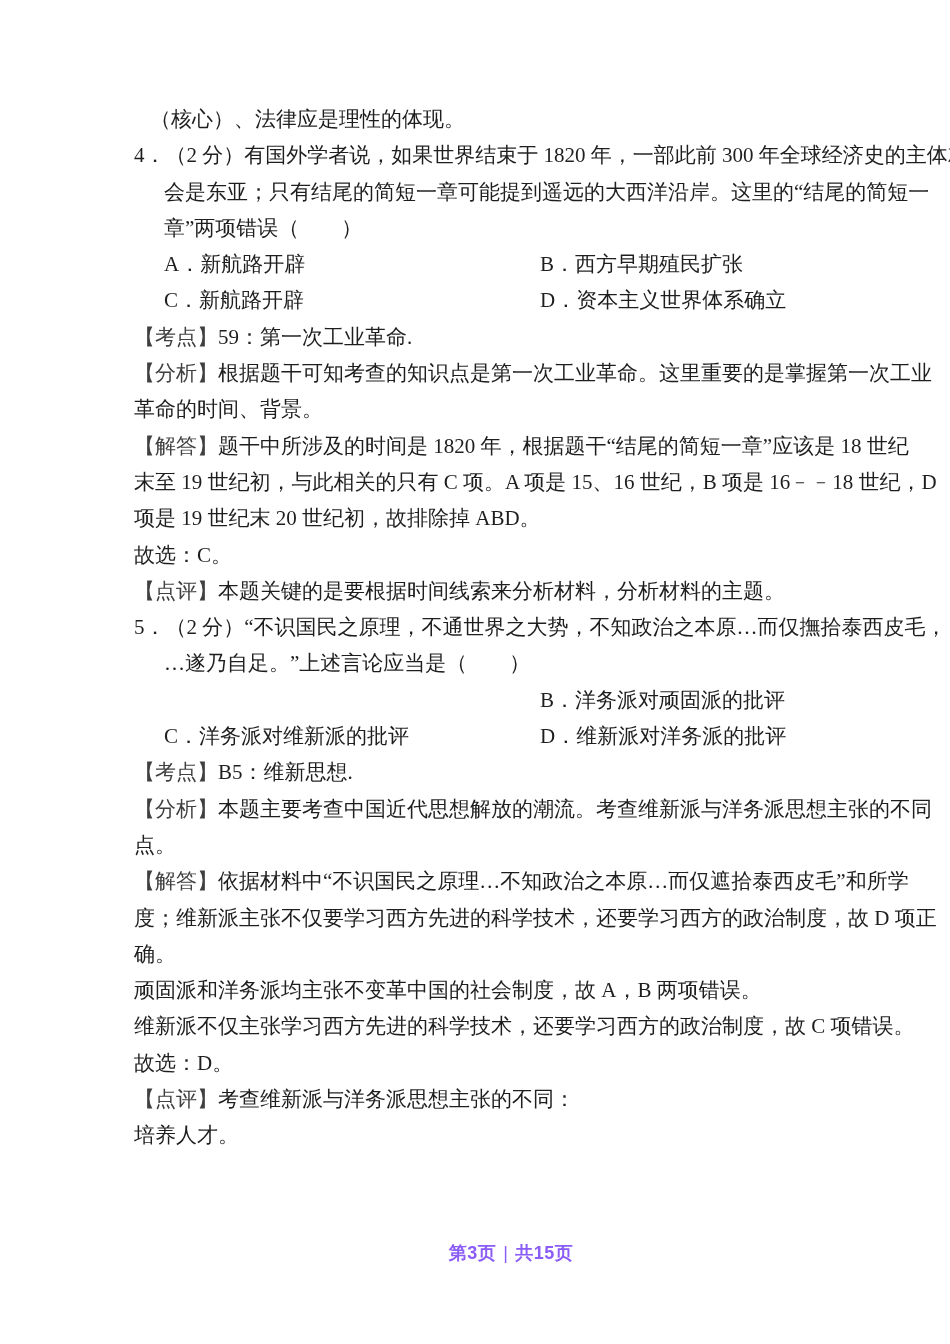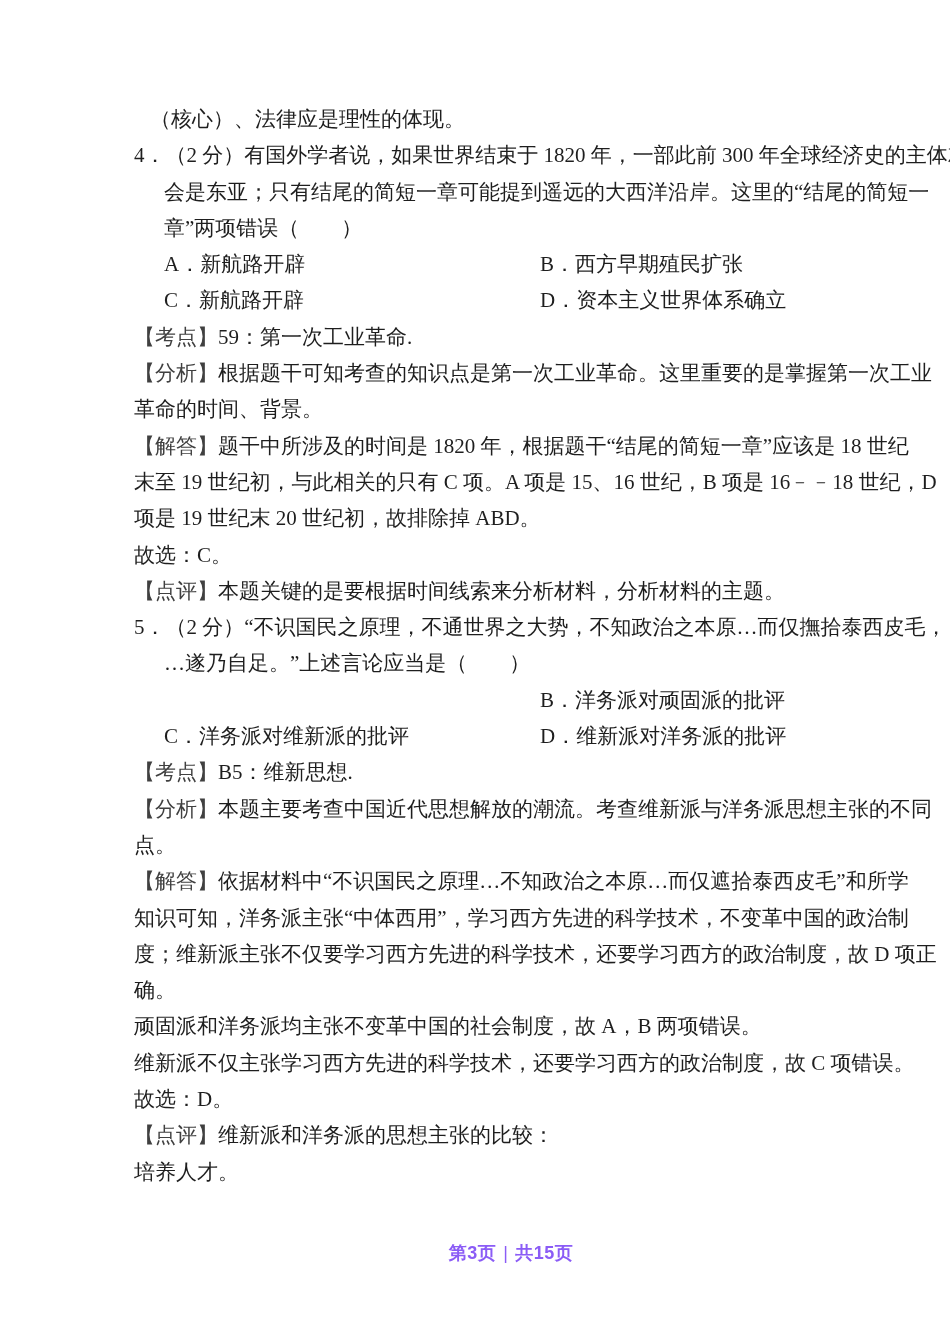--- a/index.html
+++ b/index.html
@@ -78,25 +78,24 @@
       <div class="line flush"><span class="line-text">故选：C。</span></div>
       <div class="line flush"><span class="tag">【点评】</span><span class="line-text">本题关键的是要根据时间线索来分析材料，分析材料的主题。</span></div>
       <div class="line flush"><span class="q-num">5．</span><span class="line-text">（2 分）“不识国民之原理，不通世界之大势，不知政治之本原…而仅撫拾泰西皮毛，</span></div>
       <div class="line indent"><span class="line-text">…遂乃自足。”上述言论应当是（　　）</span></div>
       <div class="line options indent"><span class="opt-right"><span class="opt-label">B．</span><span class="opt-text">洋务派对顽固派的批评</span></span></div>
       <div class="line options indent"><span class="opt-left"><span class="opt-label">C．</span><span class="opt-text">洋务派对维新派的批评</span></span><span class="opt-right"><span class="opt-label">D．</span><span class="opt-text">维新派对洋务派的批评</span></span></div>
       <div class="line flush"><span class="tag">【考点】</span><span class="line-text">B5：维新思想.</span></div>
       <div class="line flush"><span class="tag">【分析】</span><span class="line-text">本题主要考查中国近代思想解放的潮流。考查维新派与洋务派思想主张的不同</span></div>
       <div class="line flush"><span class="line-text">点。</span></div>
       <div class="line flush"><span class="tag">【解答】</span><span class="line-text">依据材料中“不识国民之原理…不知政治之本原…而仅遮拾泰西皮毛”和所学</span></div>
-      <div class="line flush"><span class="line-text">知识可知，洋务派主张“中体西用”，学习西方先进的科学技术，不变革中国的政治制</span></div>
       <div class="line flush"><span class="line-text">度；维新派主张不仅要学习西方先进的科学技术，还要学习西方的政治制度，故 D 项正</span></div>
       <div class="line flush"><span class="line-text">确。</span></div>
       <div class="line flush"><span class="line-text">顽固派和洋务派均主张不变革中国的社会制度，故 A，B 两项错误。</span></div>
       <div class="line flush"><span class="line-text">维新派不仅主张学习西方先进的科学技术，还要学习西方的政治制度，故 C 项错误。</span></div>
       <div class="line flush"><span class="line-text">故选：D。</span></div>
-      <div class="line flush"><span class="tag">【点评】</span><span class="line-text">维新派和洋务派的思想主张的比较：</span></div>
+      <div class="line flush"><span class="tag">【点评】</span><span class="line-text">考查维新派与洋务派思想主张的不同：</span></div>
       <div class="line flush"><span class="line-text">培养人才。</span></div>
     </div>
   <div class="footer">
     <span>第3页</span><span class="sep">|</span><span>共15页</span>
   </div>
 </div>
 
 </body></html>

